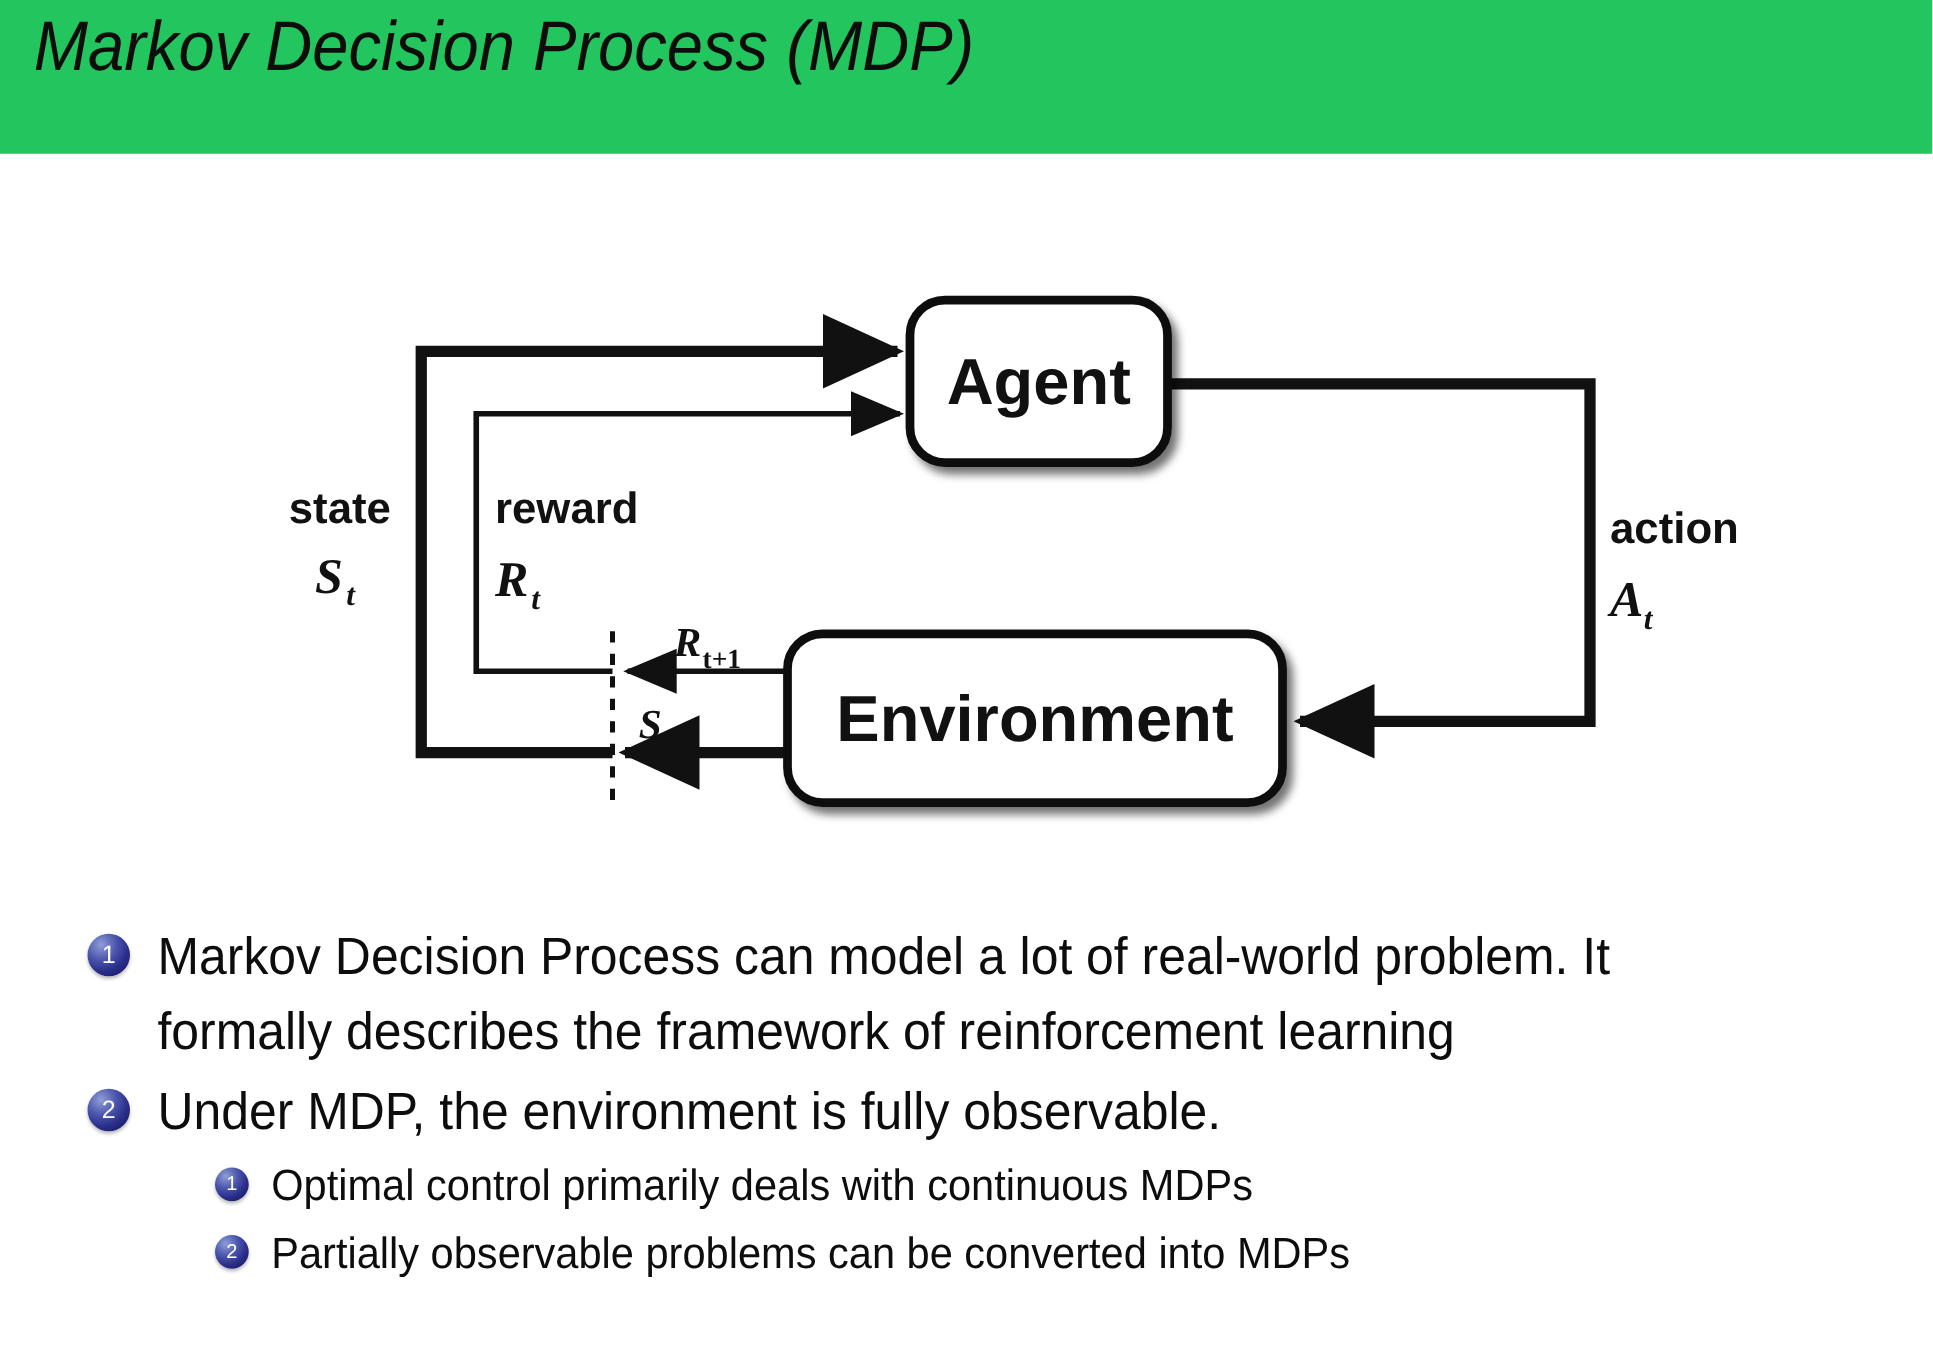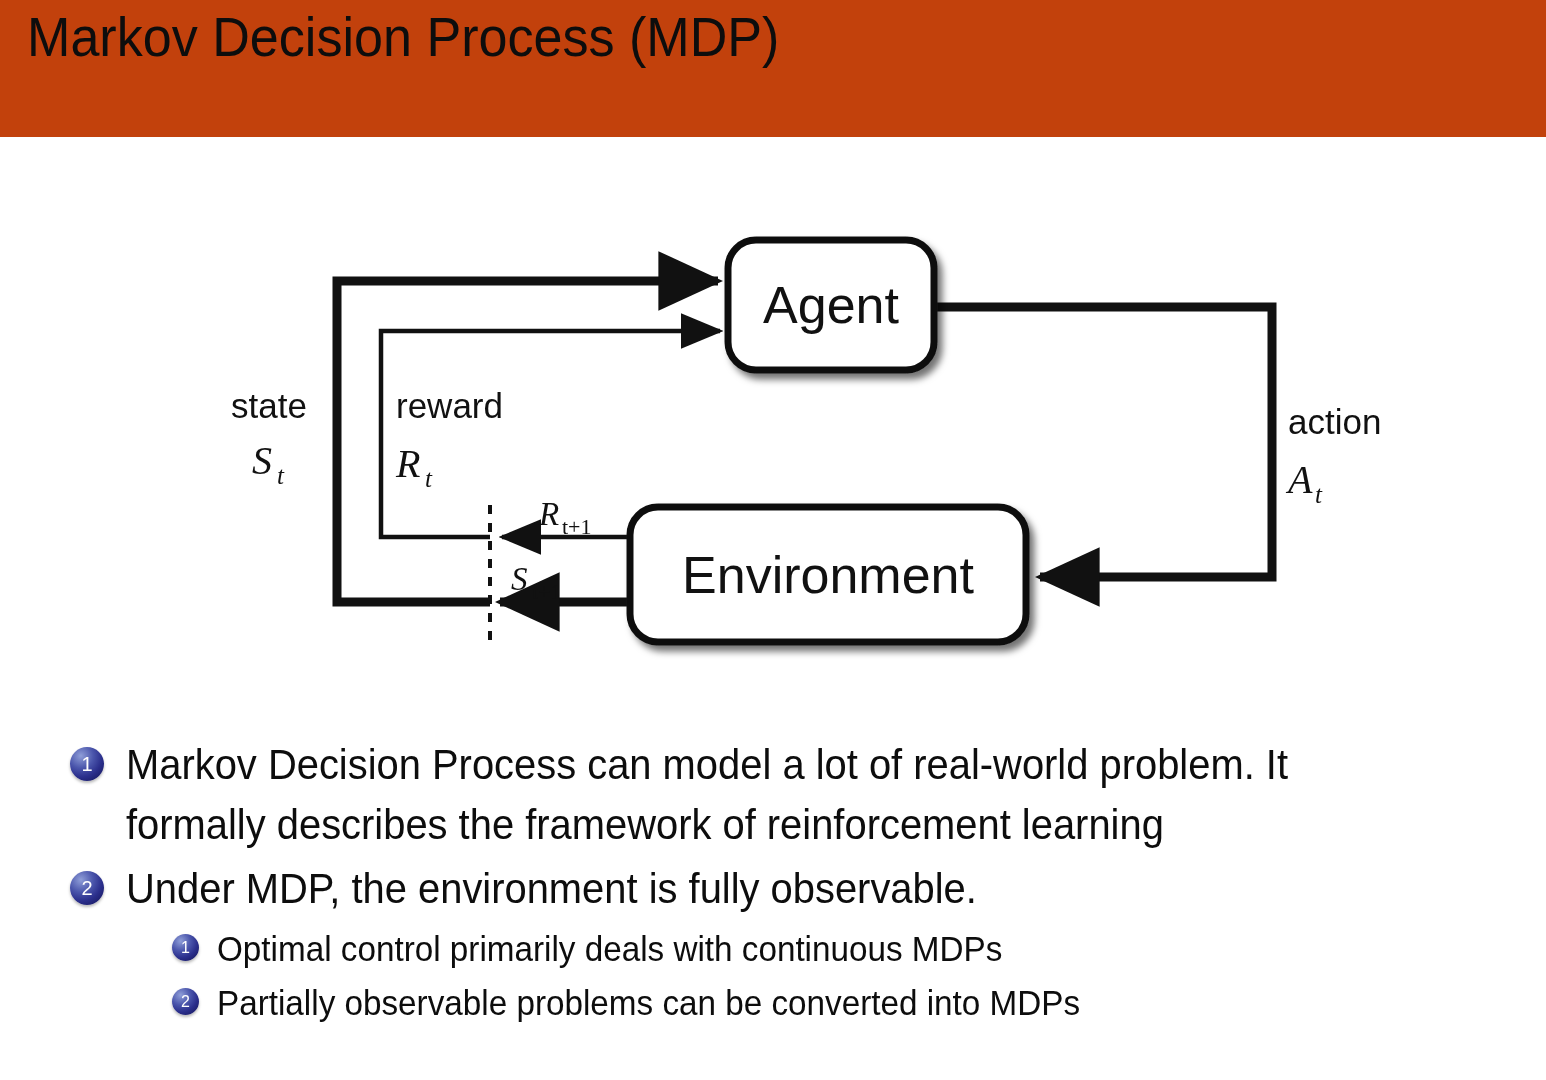--- a/index.html
+++ b/index.html
@@ -15,23 +15,24 @@
     overflow: hidden;
     font-family: "Liberation Sans", sans-serif;
     color: #000000;
   }
 
   
   #title-bar {
     position: absolute;
     left: 0; top: 0;
     width: 1546px;
-    height: 137px;
-    background: #c2410c;
+    height: 123px;
+    background: #22c55e;
     box-sizing: border-box;
+    font-style: italic;
   }
   #slide-title {
     position: absolute;
     left: 27px;
     top: 9px;
     font-size: 56px;
     line-height: 1;
     font-weight: 400;
     letter-spacing: 0px;
     color: #0d0d0d;
@@ -41,20 +42,21 @@
     transform-origin: left top;
   }
 
   
   #diagram {
     position: absolute;
     left: 0;
     top: 107px;
     width: 1546px;
     height: 580px;
+    font-weight: bold;
   }
   #diagram svg { display: block; }
 
   .dg-box-label {
     font-family: "Liberation Sans", sans-serif;
     font-size: 52px;
     fill: #111111;
   }
   .dg-label-word {
     font-family: "Liberation Sans", sans-serif;

